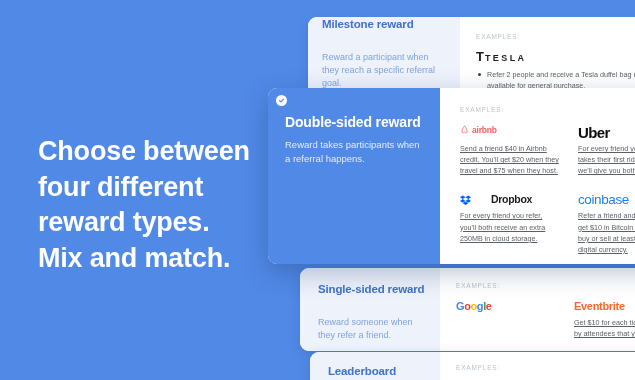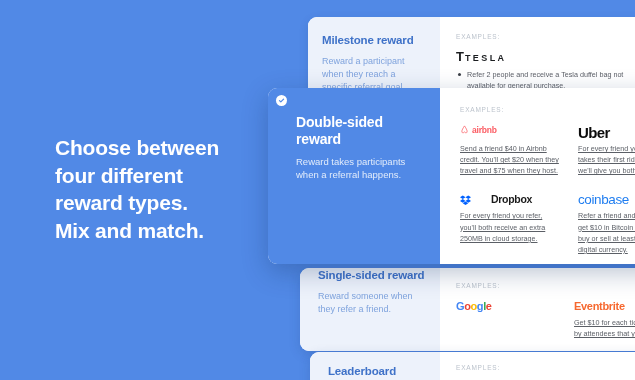--- a/index.html
+++ b/index.html
@@ -16,26 +16,25 @@
     background: #5189e6;
     overflow: hidden;
   }
 
   
   #headline {
     position: absolute;
     left: 38px; top: 134px;
     width: 235px;
     color: #ffffff;
-    font-size: 21px;
+    font-size: 27px;
     font-weight: bold;
     line-height: 1.32;
     letter-spacing: -0.2px;
     white-space: pre-line;
-    margin-left: 17px;
   }
 
   
   .card {
     position: absolute;
     display: flex;
     border-radius: 9px;
     overflow: hidden;
     background: #ffffff;
   }
@@ -54,21 +53,21 @@
     color: #3f72c8;
     font-weight: bold;
     font-size: 11.5px;
     letter-spacing: -0.15px;
     line-height: 1.22;
   }
   .card-desc {
     color: #7fa3dd;
     font-size: 9px;
     line-height: 1.42;
-    margin-top: 8px;
+    margin-top: 20px;
   }
   .examples-label {
     color: #bcc3cc;
     font-size: 6.5px;
     letter-spacing: 0.8px;
     font-weight: normal;
   }
   .ex-grid {
     display: flex;
     gap: 18px;
@@ -113,52 +112,52 @@
   .logo-google { font-size: 11px; font-weight: bold; letter-spacing: -0.4px; }
   .logo-google .b { color:#4285F4 } .logo-google .r { color:#EA4335 }
   .logo-google .y { color:#FBBC05 } .logo-google .g { color:#34A853 }
   .logo-eventbrite { color: #f6682f; font-size: 11px; font-weight: bold; letter-spacing: -0.3px; }
 
   
   #card-milestone {
     left: 308px; top: 17px; width: 420px; height: 80px;
     box-shadow: 0 3px 10px rgba(25,55,110,0.16);
   }
-  #card-milestone .pane-left { width: 132px; padding: 16px 14px 0 14px; }
+  #card-milestone .pane-left { width: 152px; padding: 0 14px 0 14px; }
   #card-milestone .pane-right { padding: 16px 0 0 16px; }
 
   
   #card-double {
     left: 268px; top: 88px; width: 400px; height: 176px;
     box-shadow: 0 8px 26px rgba(18,45,95,0.30);
   }
   #card-double .pane-left {
     width: 172px;
     background: #5189e6;
-    padding: 26px 18px 0 28px;
+    padding: 26px 18px 0 17px;
   }
   #card-double .card-title { color: #ffffff; font-size: 14px; line-height: 1.2; }
   #card-double .card-desc { color: #e2ecfb; font-size: 9.5px; margin-top: 7px; line-height:1.45; }
   #card-double .pane-right { padding: 18px 0 0 20px; }
   #check-badge {
     position: absolute;
     left: 8px; top: 7px;
     width: 11px; height: 11px;
     border-radius: 50%;
     background: #ffffff;
     display: flex; align-items: center; justify-content: center;
   }
   #check-badge svg { display:block; }
 
   
   #card-single {
     left: 300px; top: 268px; width: 420px; height: 83px;
     box-shadow: 0 3px 12px rgba(25,55,110,0.18);
   }
-  #card-single .pane-left { width: 140px; padding: 0 14px 0 18px; }
+  #card-single .pane-left { width: 140px; padding: 14px 14px 0 18px; }
   #card-single .pane-right { padding: 14px 0 0 16px; }
 
   
   #card-leader {
     left: 310px; top: 352px; width: 420px; height: 60px;
     box-shadow: 0 3px 12px rgba(25,55,110,0.18);
   }
   #card-leader .pane-left { width: 130px; padding: 12px 14px 0 18px; }
   #card-leader .pane-right { padding: 12px 0 0 16px; }
 </style>

